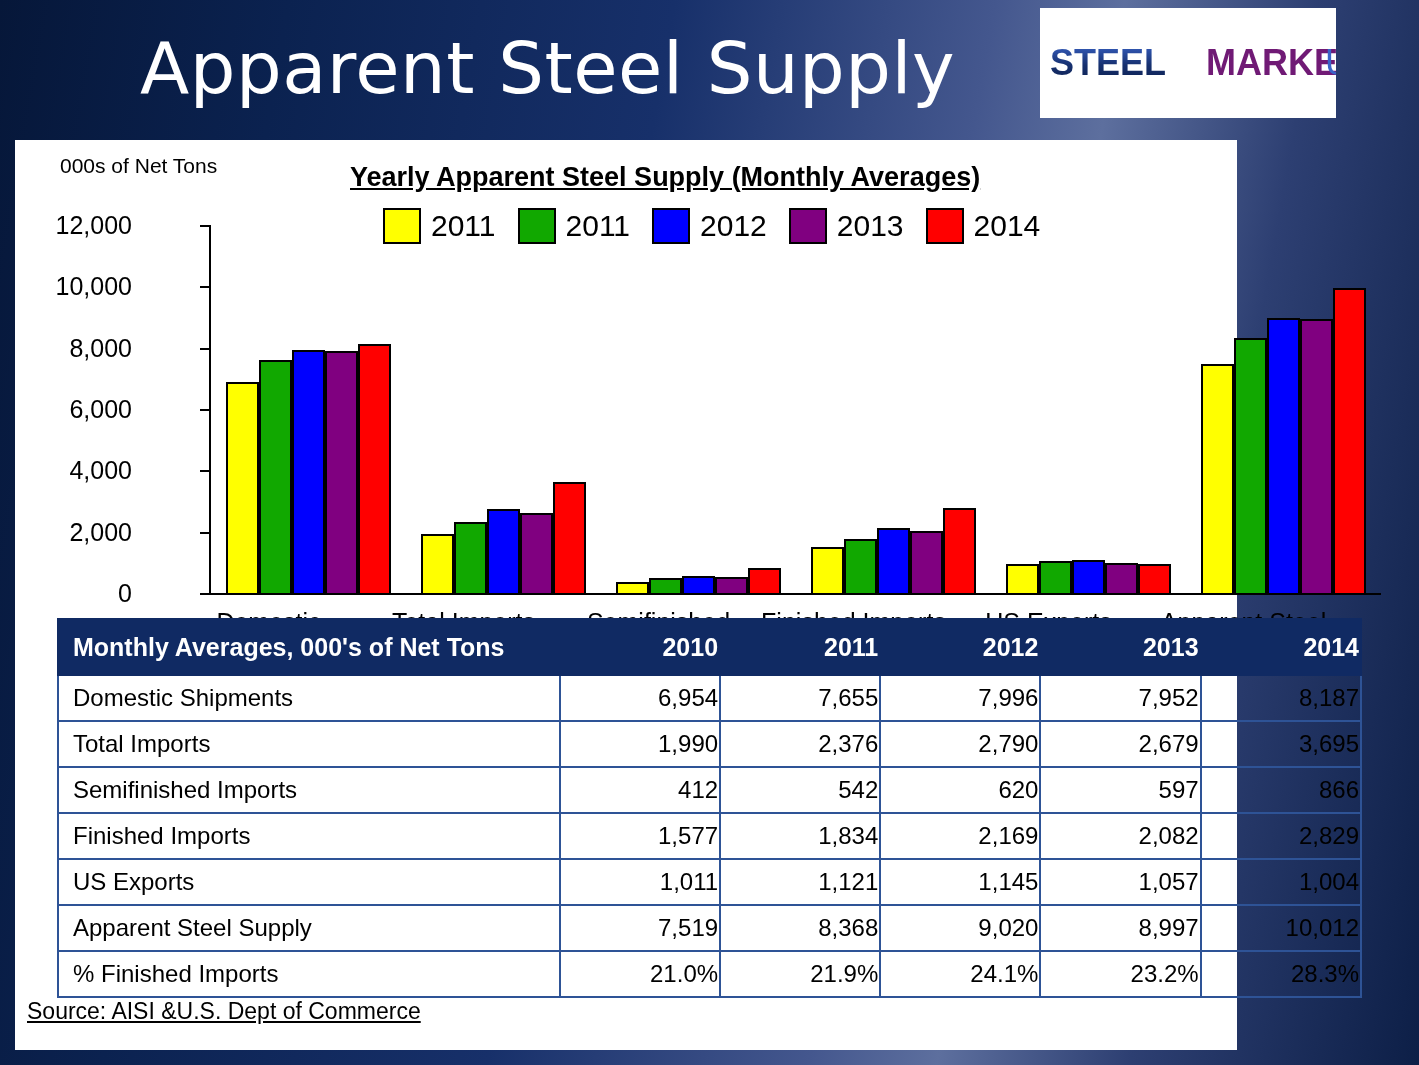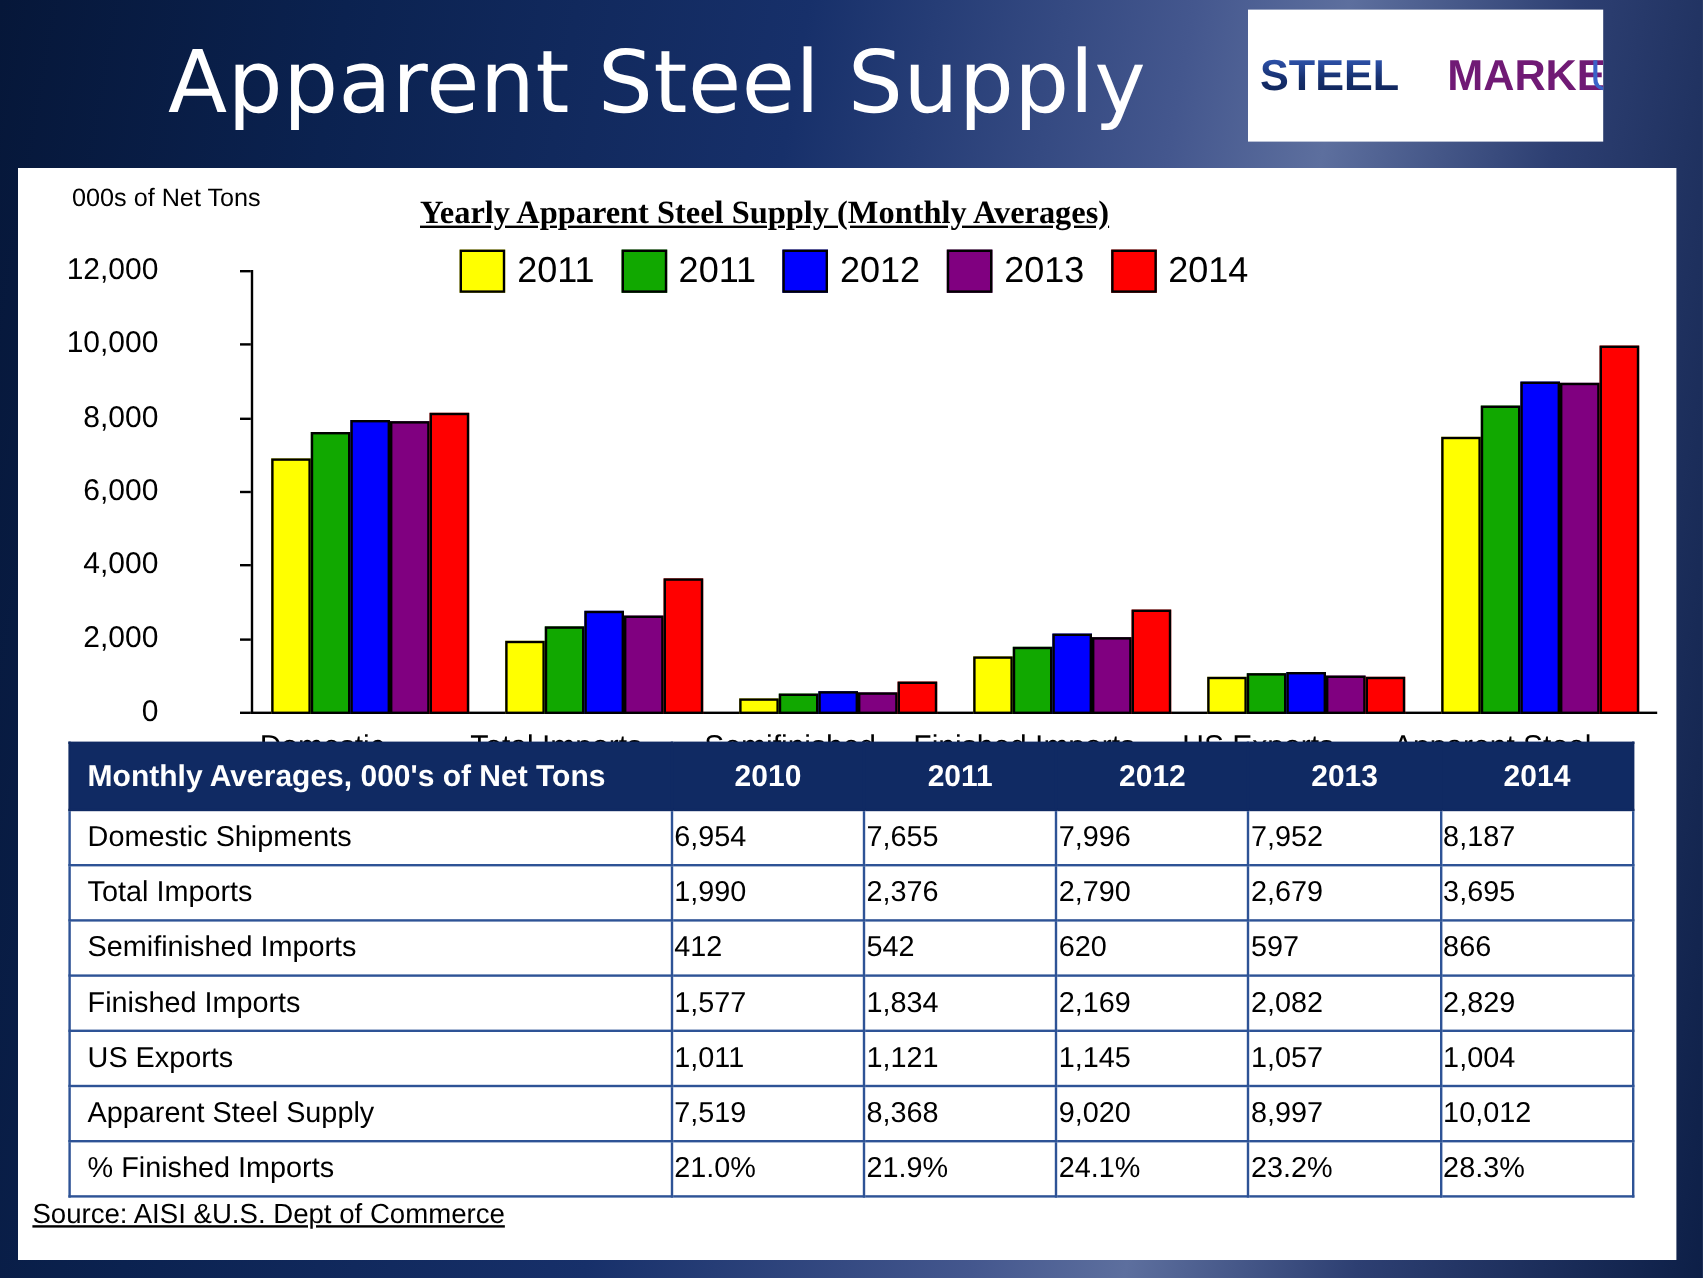--- a/index.html
+++ b/index.html
@@ -30,58 +30,58 @@
     font-family:"Liberation Sans", sans-serif;white-space:nowrap;
   }
   #logo-steel{left:10px;color:#1b3a8c;
     background:linear-gradient(180deg,#3a63c8 0%,#16306f 55%,#0c1f4d 100%);
     -webkit-background-clip:text;background-clip:text;color:transparent;}
   #logo-market{left:166px;color:#701a75;}
   #logo-update{left:285px;color:#3a63c8;font-weight:400;}
 
   
   #card{
-    position:absolute;left:15px;top:140px;width:1382px;height:910px;
+    position:absolute;left:15px;top:140px;width:1222px;height:910px;
     background:#ffffff;
   }
 
   
   #units{position:absolute;left:45px;top:14px;font-size:21px;color:#000;}
   #chart-title{
     position:absolute;left:335px;top:22px;font-size:27px;font-weight:700;color:#000;
     text-decoration:underline;white-space:nowrap;
-    font-family:Liberation Serif, serif;
+    font-family:Liberation Sans, sans-serif;
   }
   #legend{position:absolute;left:368px;top:68px;display:flex;align-items:center;gap:0;}
   .leg{display:flex;align-items:center;margin-right:22px;}
   .leg-sw{width:34px;height:32px;border:2px solid #000;}
   .leg-lb{font-size:30px;color:#000;margin-left:10px;}
 
   #plot{position:absolute;left:40px;top:75px;width:1330px;height:385px;}
   .ytick{position:absolute;right:1253px;font-size:25px;color:#000;text-align:right;white-space:nowrap;transform:translateY(-50%);}
   .ytickmark{position:absolute;left:145px;width:9px;height:2px;background:#000;}
   #yaxis{position:absolute;left:154px;top:10px;width:2px;height:370px;background:#000;}
   #xaxis{position:absolute;left:154px;top:378px;width:1172px;height:2px;background:#000;}
   #bars{position:absolute;left:156px;top:10px;width:1170px;height:370px;display:flex;align-items:flex-end;}
   .grp{display:flex;align-items:flex-end;height:100%;}
   .bar{border:2px solid #000;box-sizing:border-box;}
 
   #catlabels{position:absolute;left:156px;top:467px;width:1170px;display:flex;}
   .cat{font-size:25px;color:#000;text-align:center;line-height:1.22;}
 
   
   #tbl{position:absolute;left:42px;top:478px;width:1305px;border-collapse:collapse;}
-  #tbl th,#tbl td{border:2px solid #2e5396;font-size:24px;color:#000;height:42px;}
+  #tbl th,#tbl td{border:2px solid #2e5396;font-size:24px;color:#000;height:42px;text-align:right;}
   #tbl thead th{
     background:#102a63;color:#ffffff;font-weight:700;border-color:#102a63;
     font-size:25px;height:52px;
   }
   #tbl thead th.lbl{text-align:left;padding-left:14px;margin-top:26px;}
   #tbl tbody td.lbl{text-align:left;padding-left:14px;}
-  #tbl tbody td.num{text-align:left;}
+  #tbl tbody td.num{text-align:right;}
   .c-lbl{width:500px;}
   .c-yr{width:160px;}
 
   
   #src{position:absolute;left:12px;top:858px;font-size:23px;color:#000;text-decoration:underline;}
   #copy{position:absolute;right:18px;top:858px;font-size:23px;color:#000;white-space:nowrap;}
 </style>
 </head>
 <body>
 

